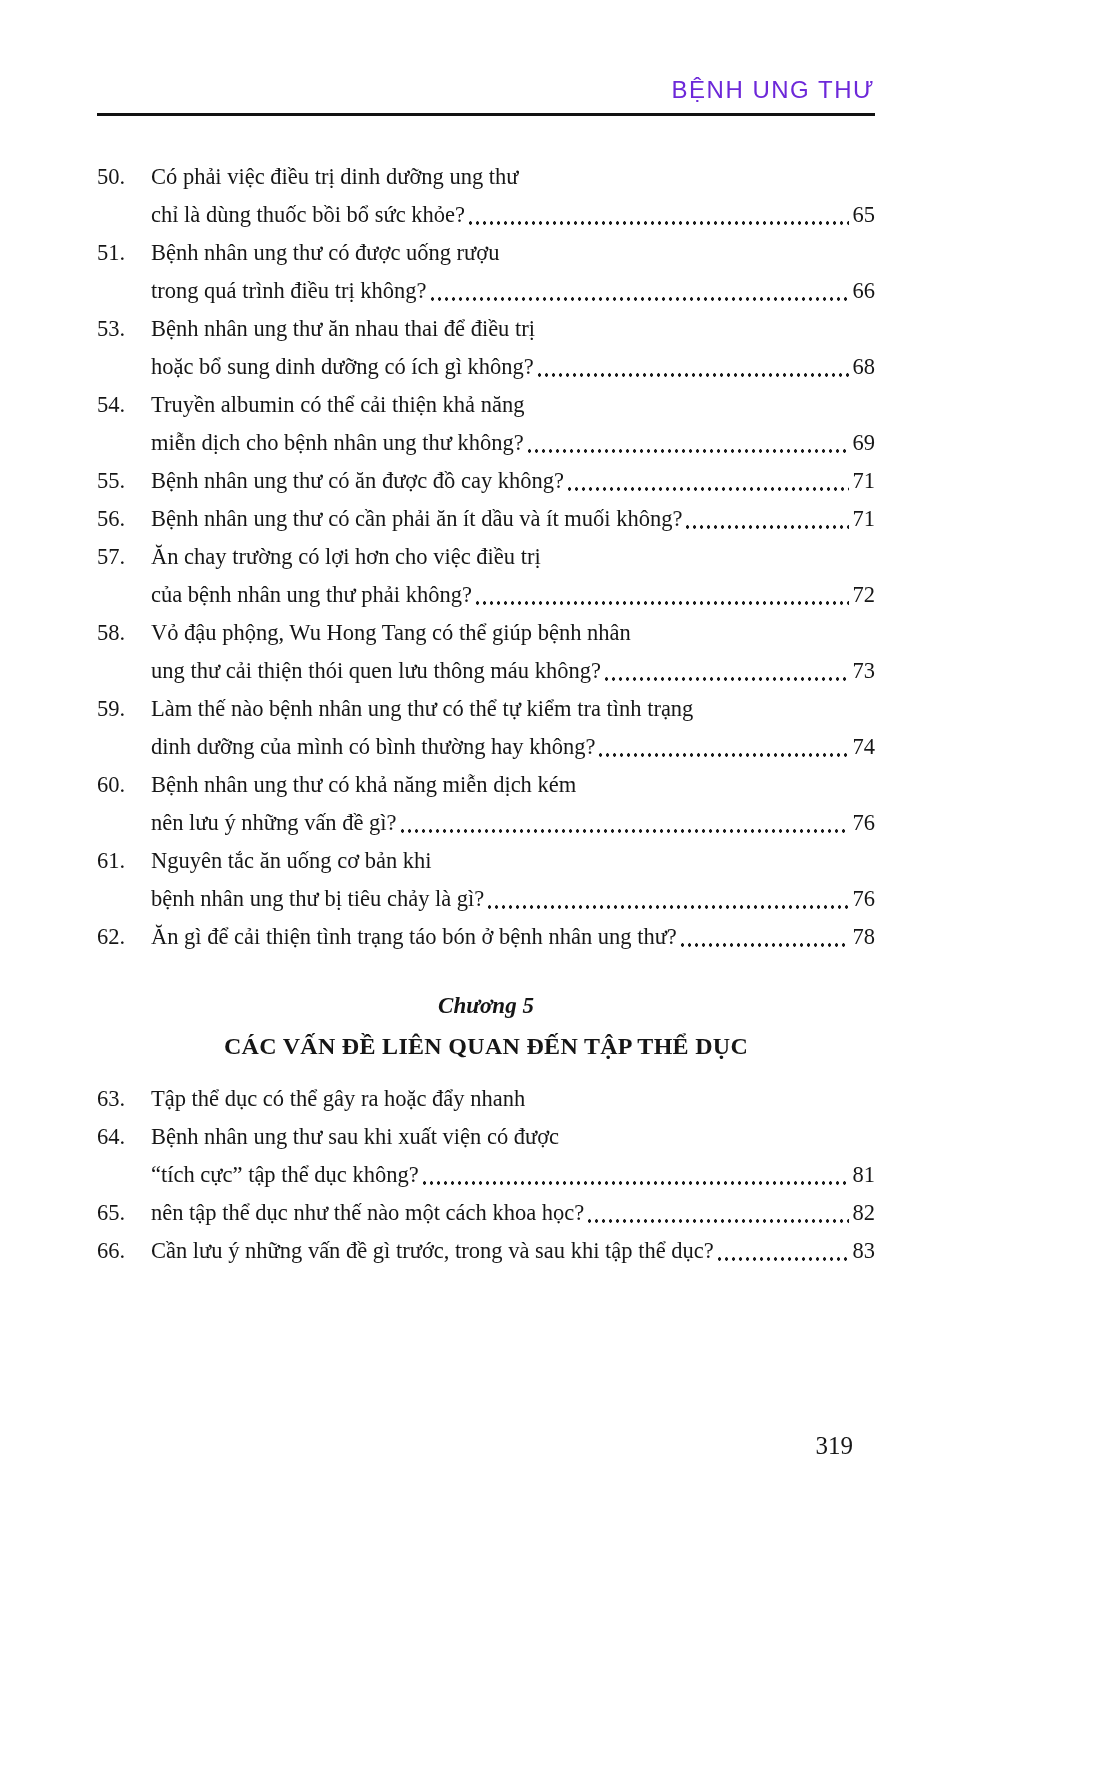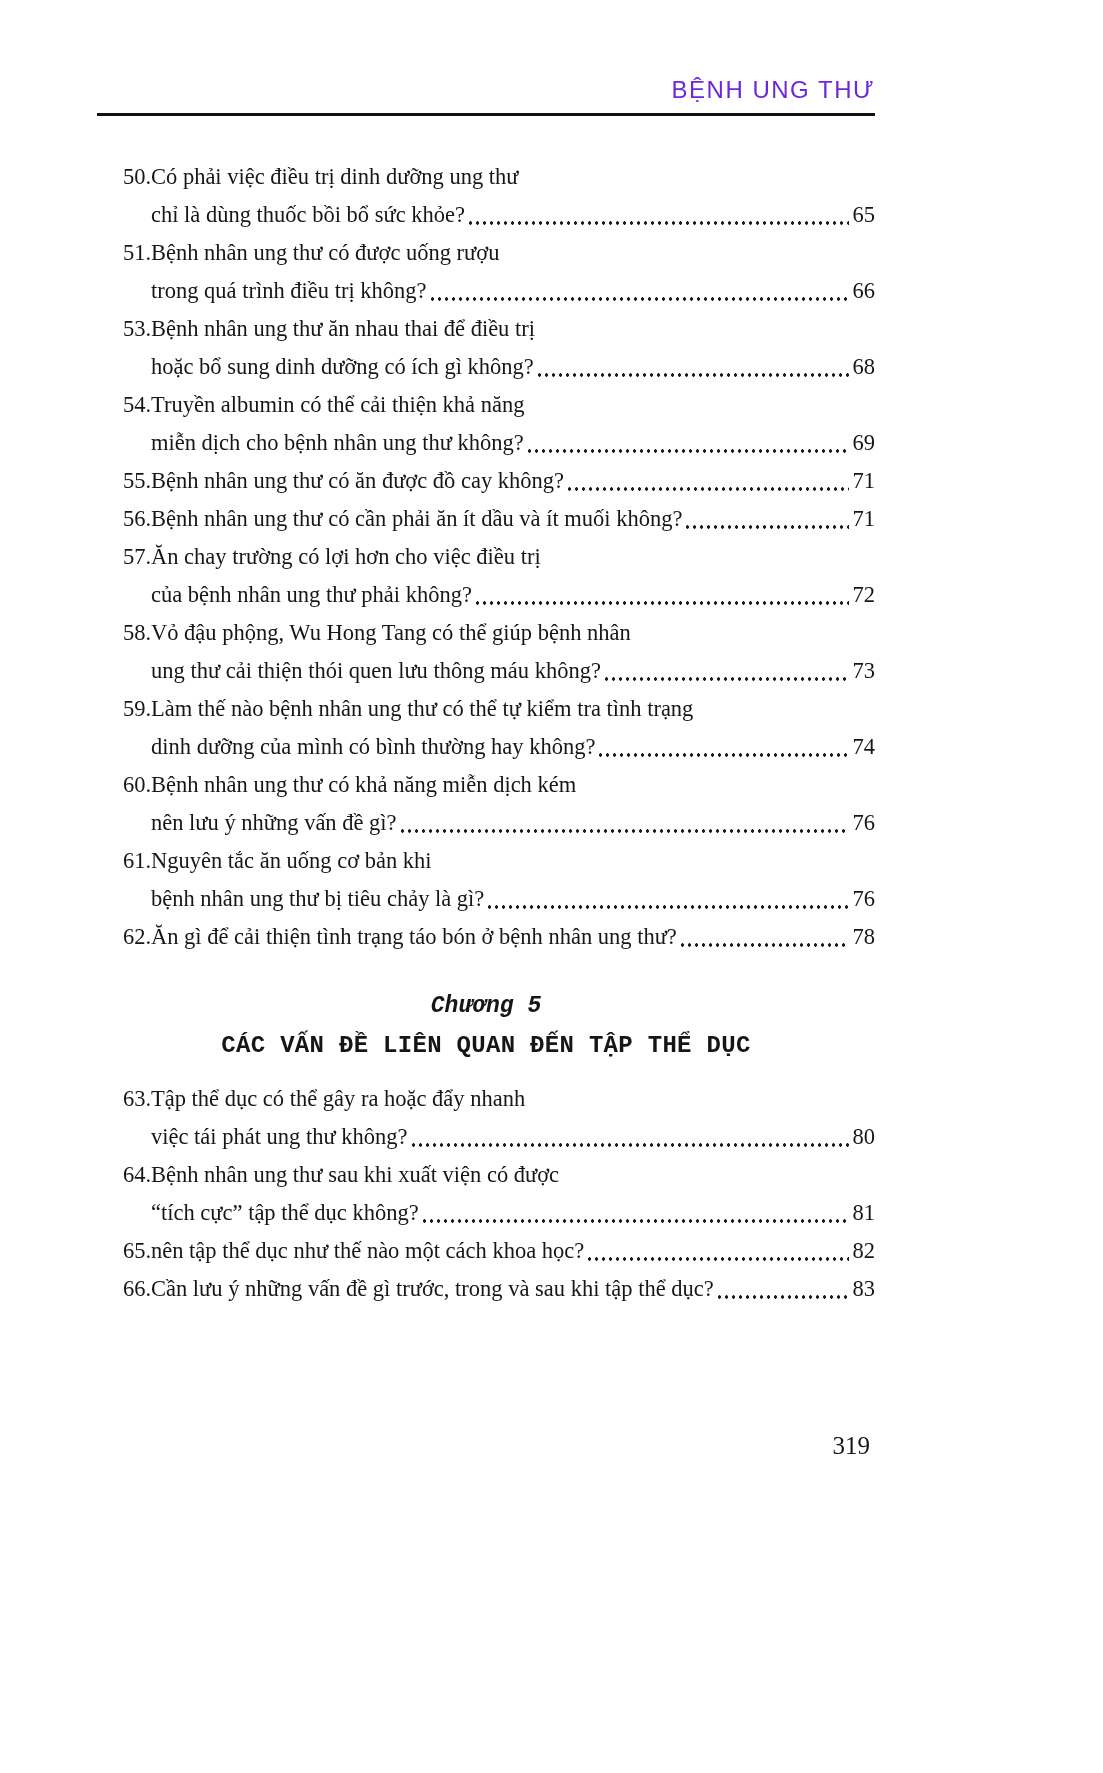--- a/index.html
+++ b/index.html
@@ -31,21 +31,20 @@
     height: 3px;
     background: #111111;
   }
   .toc {
     margin-top: 42px;
     font-size: 22.5px;
   }
   .entry {
     display: flex;
     line-height: 38px;
-    text-align: right;
   }
   .num {
     width: 54px;
     flex-shrink: 0;
   }
   .content { flex: 1; min-width: 0; }
   .line { display: flex; }
   .txt { white-space: nowrap; }
   .dots {
     flex: 1;
@@ -55,38 +54,37 @@
     margin: 0 4px 7px 3px;
     background-image: radial-gradient(circle at 2.5px 4px, #1c1c1c 1.5px, transparent 1.9px);
     background-size: 7px 8px;
     background-repeat: repeat-x;
     background-position: left center;
   }
   .pg { white-space: nowrap; }
   .chapter-heading {
     text-align: center;
     margin: 30px 0 14px 0;
-    font-family: Liberation Mono, monospace;
   }
   .chapter-label {
     font-weight: bold;
     font-style: italic;
     font-size: 23px;
     line-height: 40px;
   }
   .chapter-title {
     font-weight: bold;
     font-size: 24px;
     line-height: 40px;
     letter-spacing: 0.3px;
   }
   .page-number {
     position: absolute;
     top: 1432px;
-    right: 233px;
+    right: 250px;
     font-size: 25px;
   }
 </style>
 </head>
 <body>
 
 <div class="page">
 
   <header class="page-header">
     <div class="header-title">BỆNH UNG THƯ</div>
@@ -249,25 +247,20 @@
       <div class="chapter-title">CÁC VẤN ĐỀ LIÊN QUAN ĐẾN TẬP THỂ DỤC</div>
     </div>
 
     <section id="toc-section-2">
         <div class="entry">
           <span class="num">63.</span>
           <div class="content">
             <div class="line">
               <span class="txt">Tập thể dục có thể gây ra hoặc đẩy nhanh</span>
             </div>
-            <div class="line">
-              <span class="txt">việc tái phát ung thư không?</span>
-              <span class="dots"></span>
-              <span class="pg">80</span>
-            </div>
           </div>
         </div>
         <div class="entry">
           <span class="num">64.</span>
           <div class="content">
             <div class="line">
               <span class="txt">Bệnh nhân ung thư sau khi xuất viện có được</span>
             </div>
             <div class="line">
               <span class="txt">“tích cực” tập thể dục không?</span>

